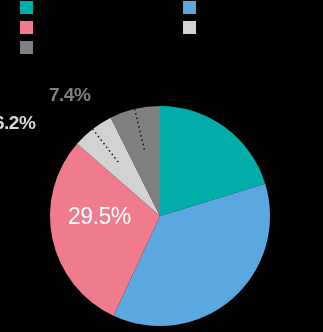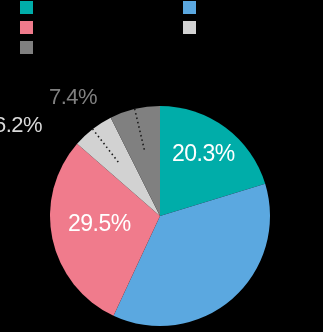--- a/index.html
+++ b/index.html
@@ -68,29 +68,29 @@
     position: absolute;
     color: #ffffff;
     font-size: 23px;
     font-weight: 400;
     letter-spacing: -0.5px;
     white-space: nowrap;
     font-family: "Liberation Sans", sans-serif;
   }
   .slice-label-out {
     position: absolute;
-    font-size: 22px;
-    font-weight: 400;
+    font-size: 19px;
+    font-weight: 700;
     letter-spacing: -0.5px;
     white-space: nowrap;
     font-family: "Liberation Sans", sans-serif;
   }
   #label-teal  { left: 172px; top: 140px; }
   #label-blue  { left: 177px; top: 250px; }
-  #label-pink  { left: 68px;  top: 210px; }
+  #label-pink  { left: 68px;  top: 203px; }
   #label-gray  { left: 49px;  top: 84px;  color: #808080; }
   #label-lgray { left: -6px;  top: 112px; color: #d9d9d9; }
 </style>
 </head>
 <body>
 
 <div id="screen">
 
   <div id="legend">
 
@@ -130,21 +130,20 @@
           <path d="M 160 216 L 77.09 143.70 A 110 110 0 0 1 110.72 117.65 Z" fill="#d2d2d2"></path>
           <path d="M 160 216 L 110.72 117.65 A 110 110 0 0 1 160.00 106.00 Z" fill="#808080"></path>
         </g>
       <g id="pie-leaders">
           <line x1="118.24" y1="162.08" x2="91.29" y2="127.30" stroke="#1a1a1a" stroke-width="1.6" stroke-dasharray="1.5 3"></line>
           <line x1="144.30" y1="149.63" x2="134.18" y2="106.81" stroke="#1a1a1a" stroke-width="1.6" stroke-dasharray="1.5 3"></line>
         </g>
     </svg>
   </div>
 
-  <div class="slice-label-in" id="label-teal">20.3%</div>
 
 
   <div class="slice-label-in" id="label-pink">29.5%</div>
 
   <div class="slice-label-out" id="label-gray">7.4%</div>
 
   <div class="slice-label-out" id="label-lgray">6.2%</div>
 
 </div>
 

